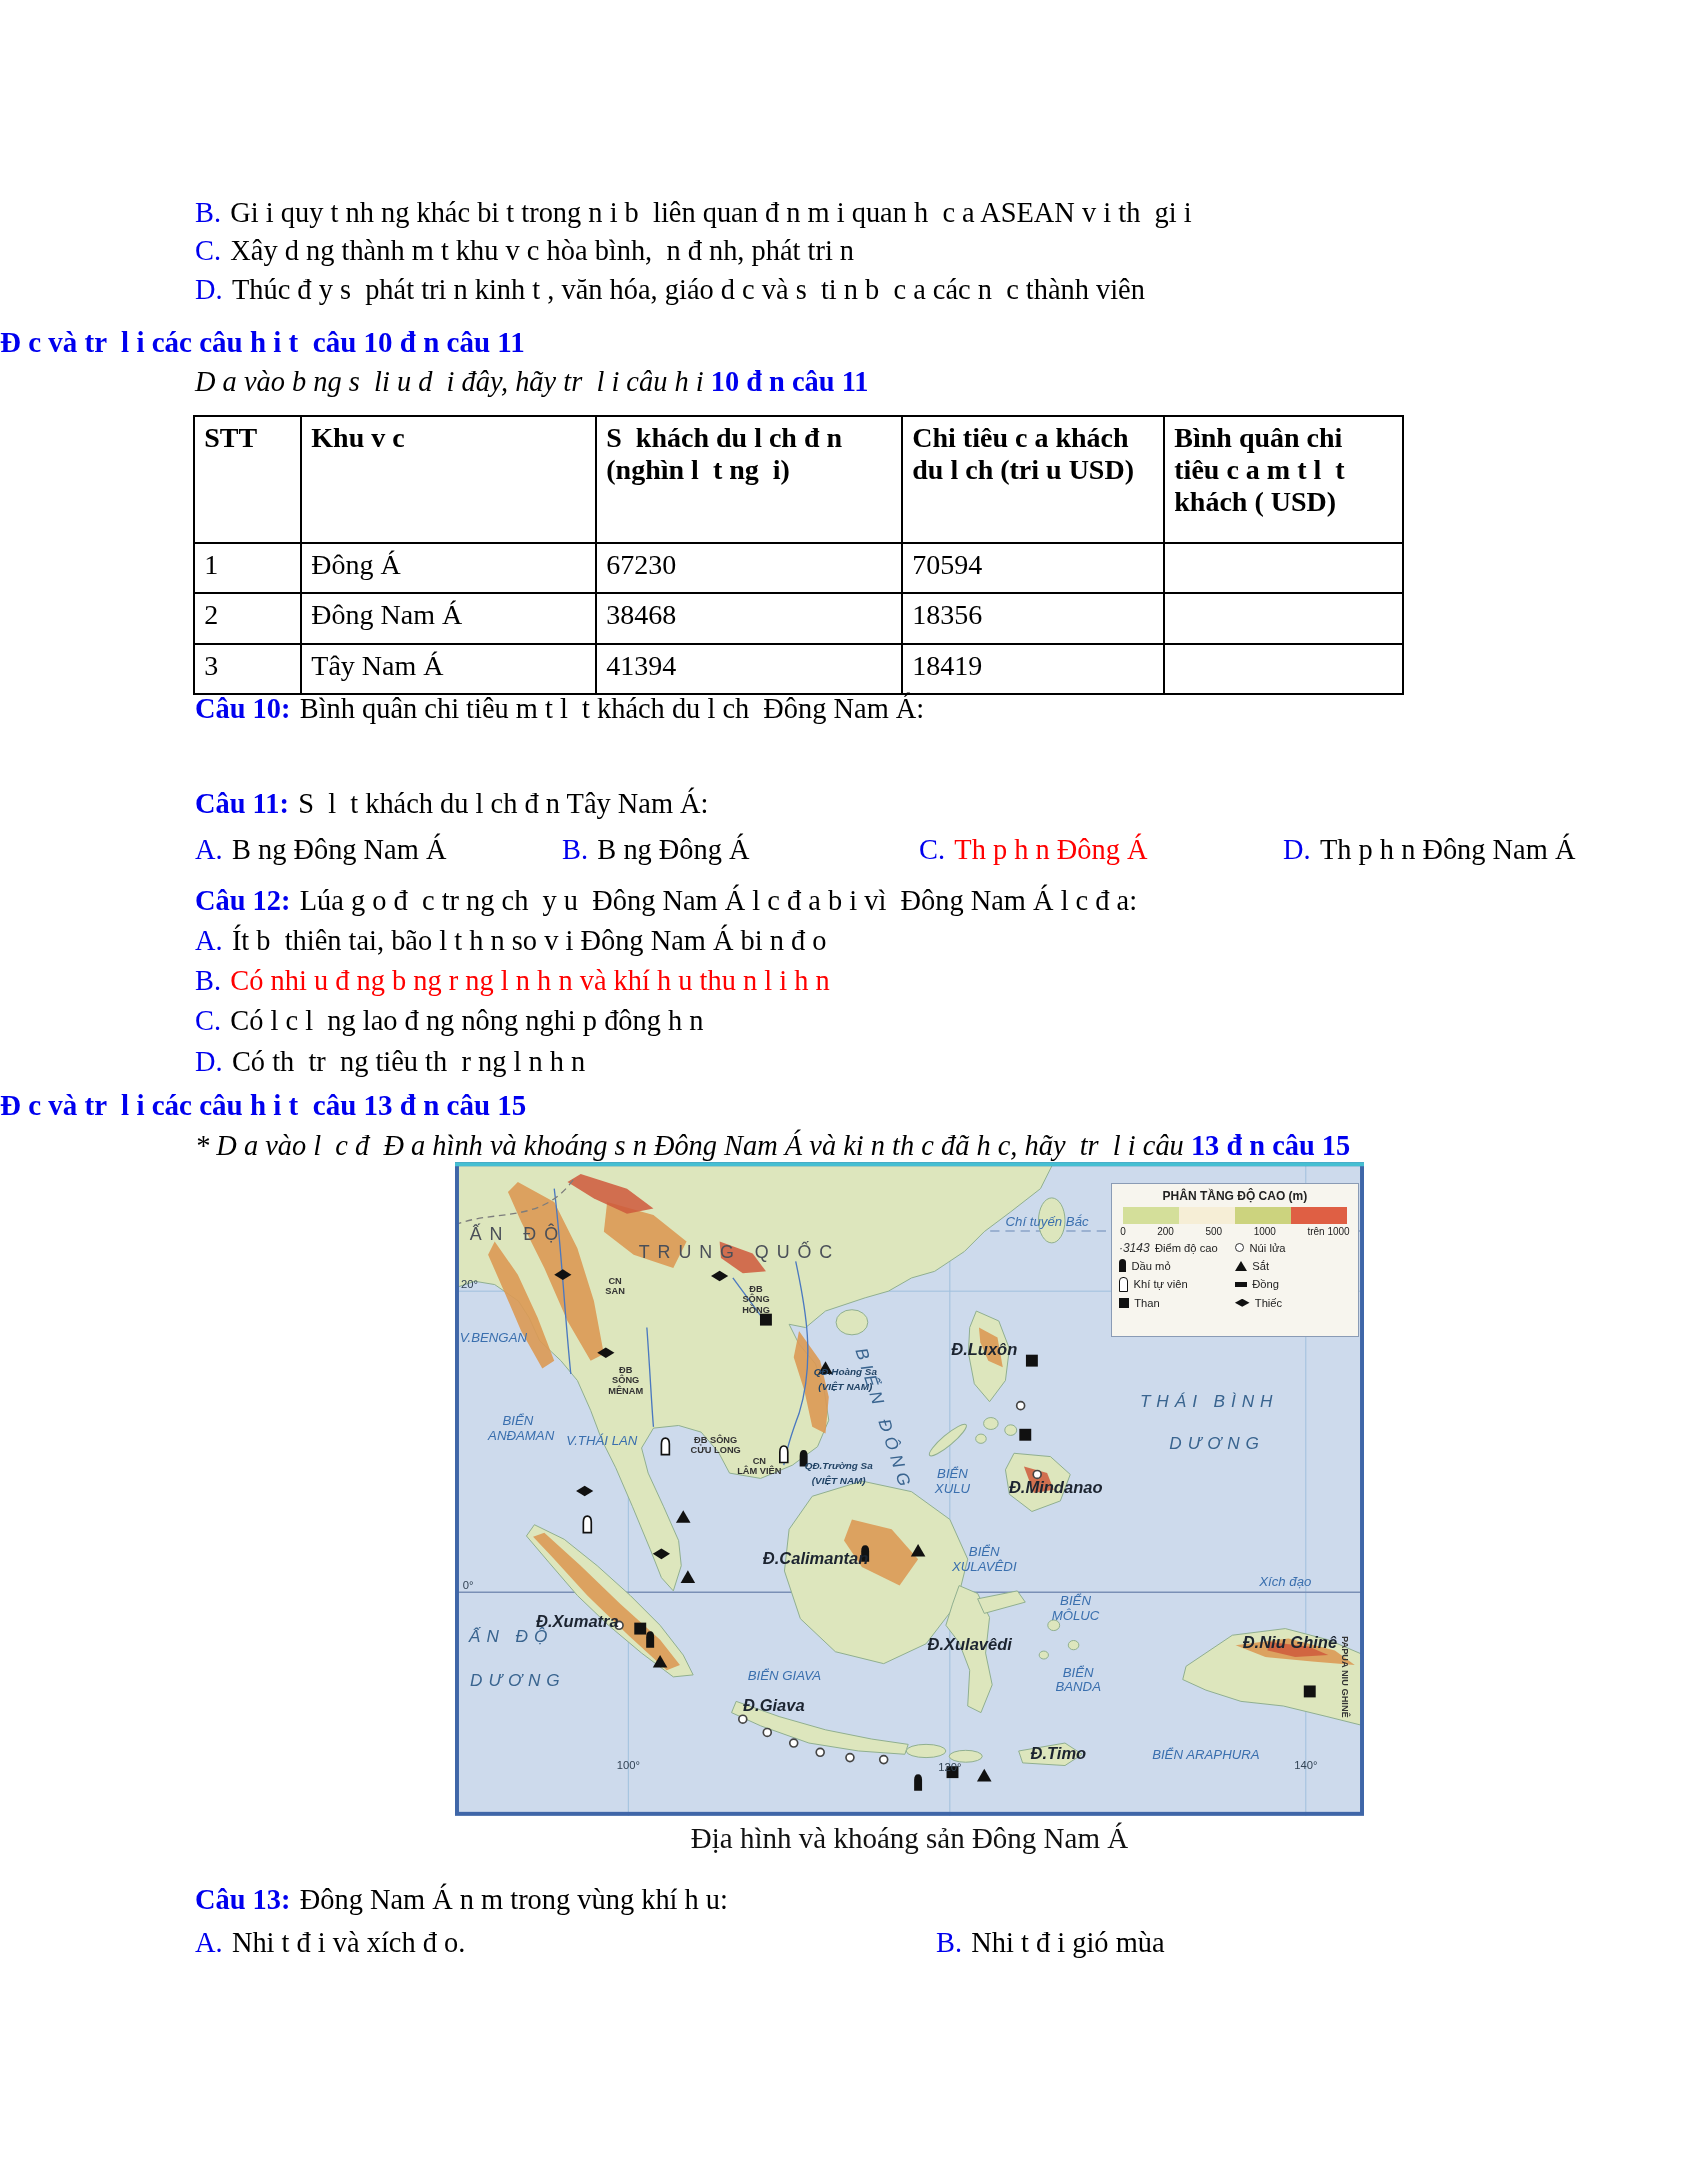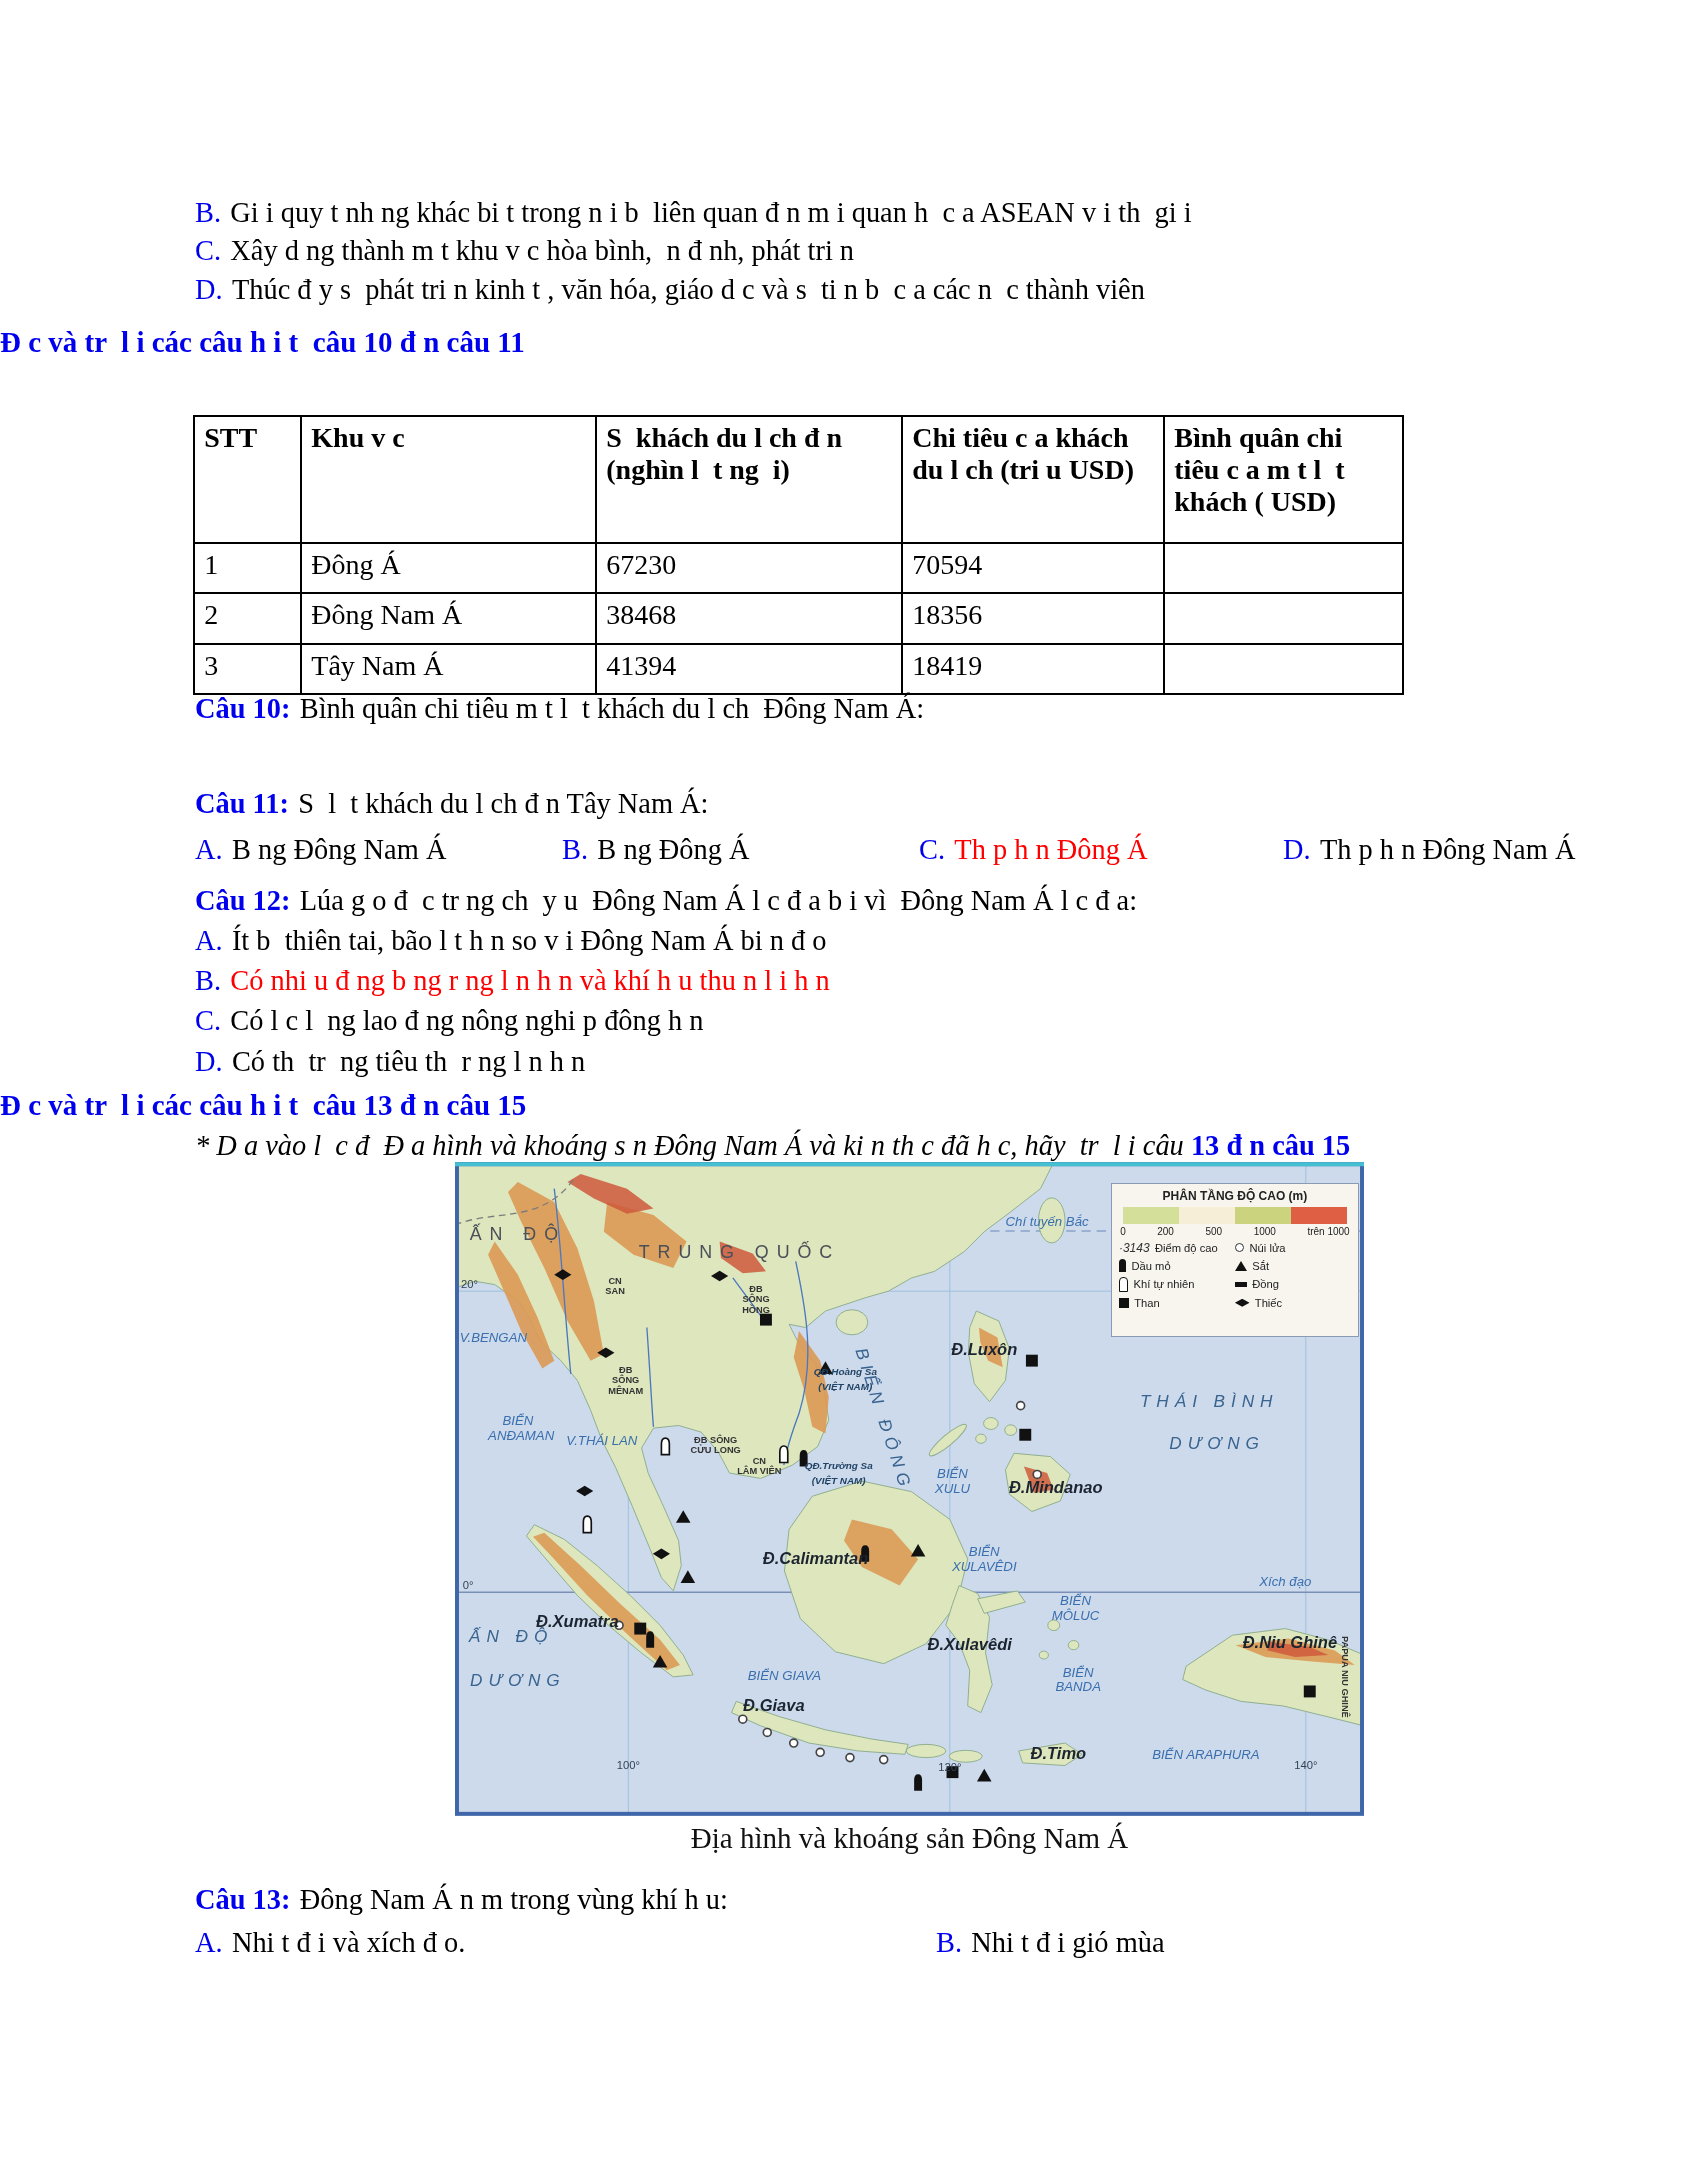--- a/index.html
+++ b/index.html
@@ -62,20 +62,21 @@
 </head>
 <body>
 
 <div class="page">
 
   <div class="line" style="top:234px"><span class="ltr blue">C.</span><span class="t">Xây d ng thành m t khu v c hòa bình,  n đ nh, phát tri n</span></div>
   <div class="line" style="top:196px"><span class="ltr blue">B.</span><span class="t">Gi i quy t nh ng khác bi t trong n i b  liên quan đ n m i quan h  c a ASEAN v i th  gi i</span></div>
   <div class="line" style="top:273px"><span class="ltr blue">D.</span><span class="t">Thúc đ y s  phát tri n kinh t , văn hóa, giáo d c và s  ti n b  c a các n  c thành viên</span></div>
 
   <div class="heading t" style="top:326px">Đ c và tr  l i các câu h i t  câu 10 đ n câu 11</div>
+  <div class="line instr" style="top:365px"><span class="t">D a vào b ng s  li u d  i đây, hãy tr  l i câu h i </span><b class="t">10 đ n câu 11</b></div>
 
   <table class="data">
     <colgroup>
         <col style="width:107px">
         <col style="width:295px">
         <col style="width:306px">
         <col style="width:262px">
         <col style="width:239px">
       </colgroup>
     <thead>
@@ -340,21 +341,21 @@
         <div class="litem">
             <span class="sym oilf"></span>
             <span>Dầu mỏ</span>
           </div>
         <div class="litem">
             <span class="sym tri"></span>
             <span>Sắt</span>
           </div>
         <div class="litem">
             <span class="sym oilh"></span>
-            <span>Khí tự nhiên</span>
+            <span>Khí tự viên</span>
           </div>
         <div class="litem">
             <span class="sym bar"></span>
             <span>Đồng</span>
           </div>
         <div class="litem">
             <span class="sym sq"></span>
             <span>Than</span>
           </div>
         <div class="litem">

